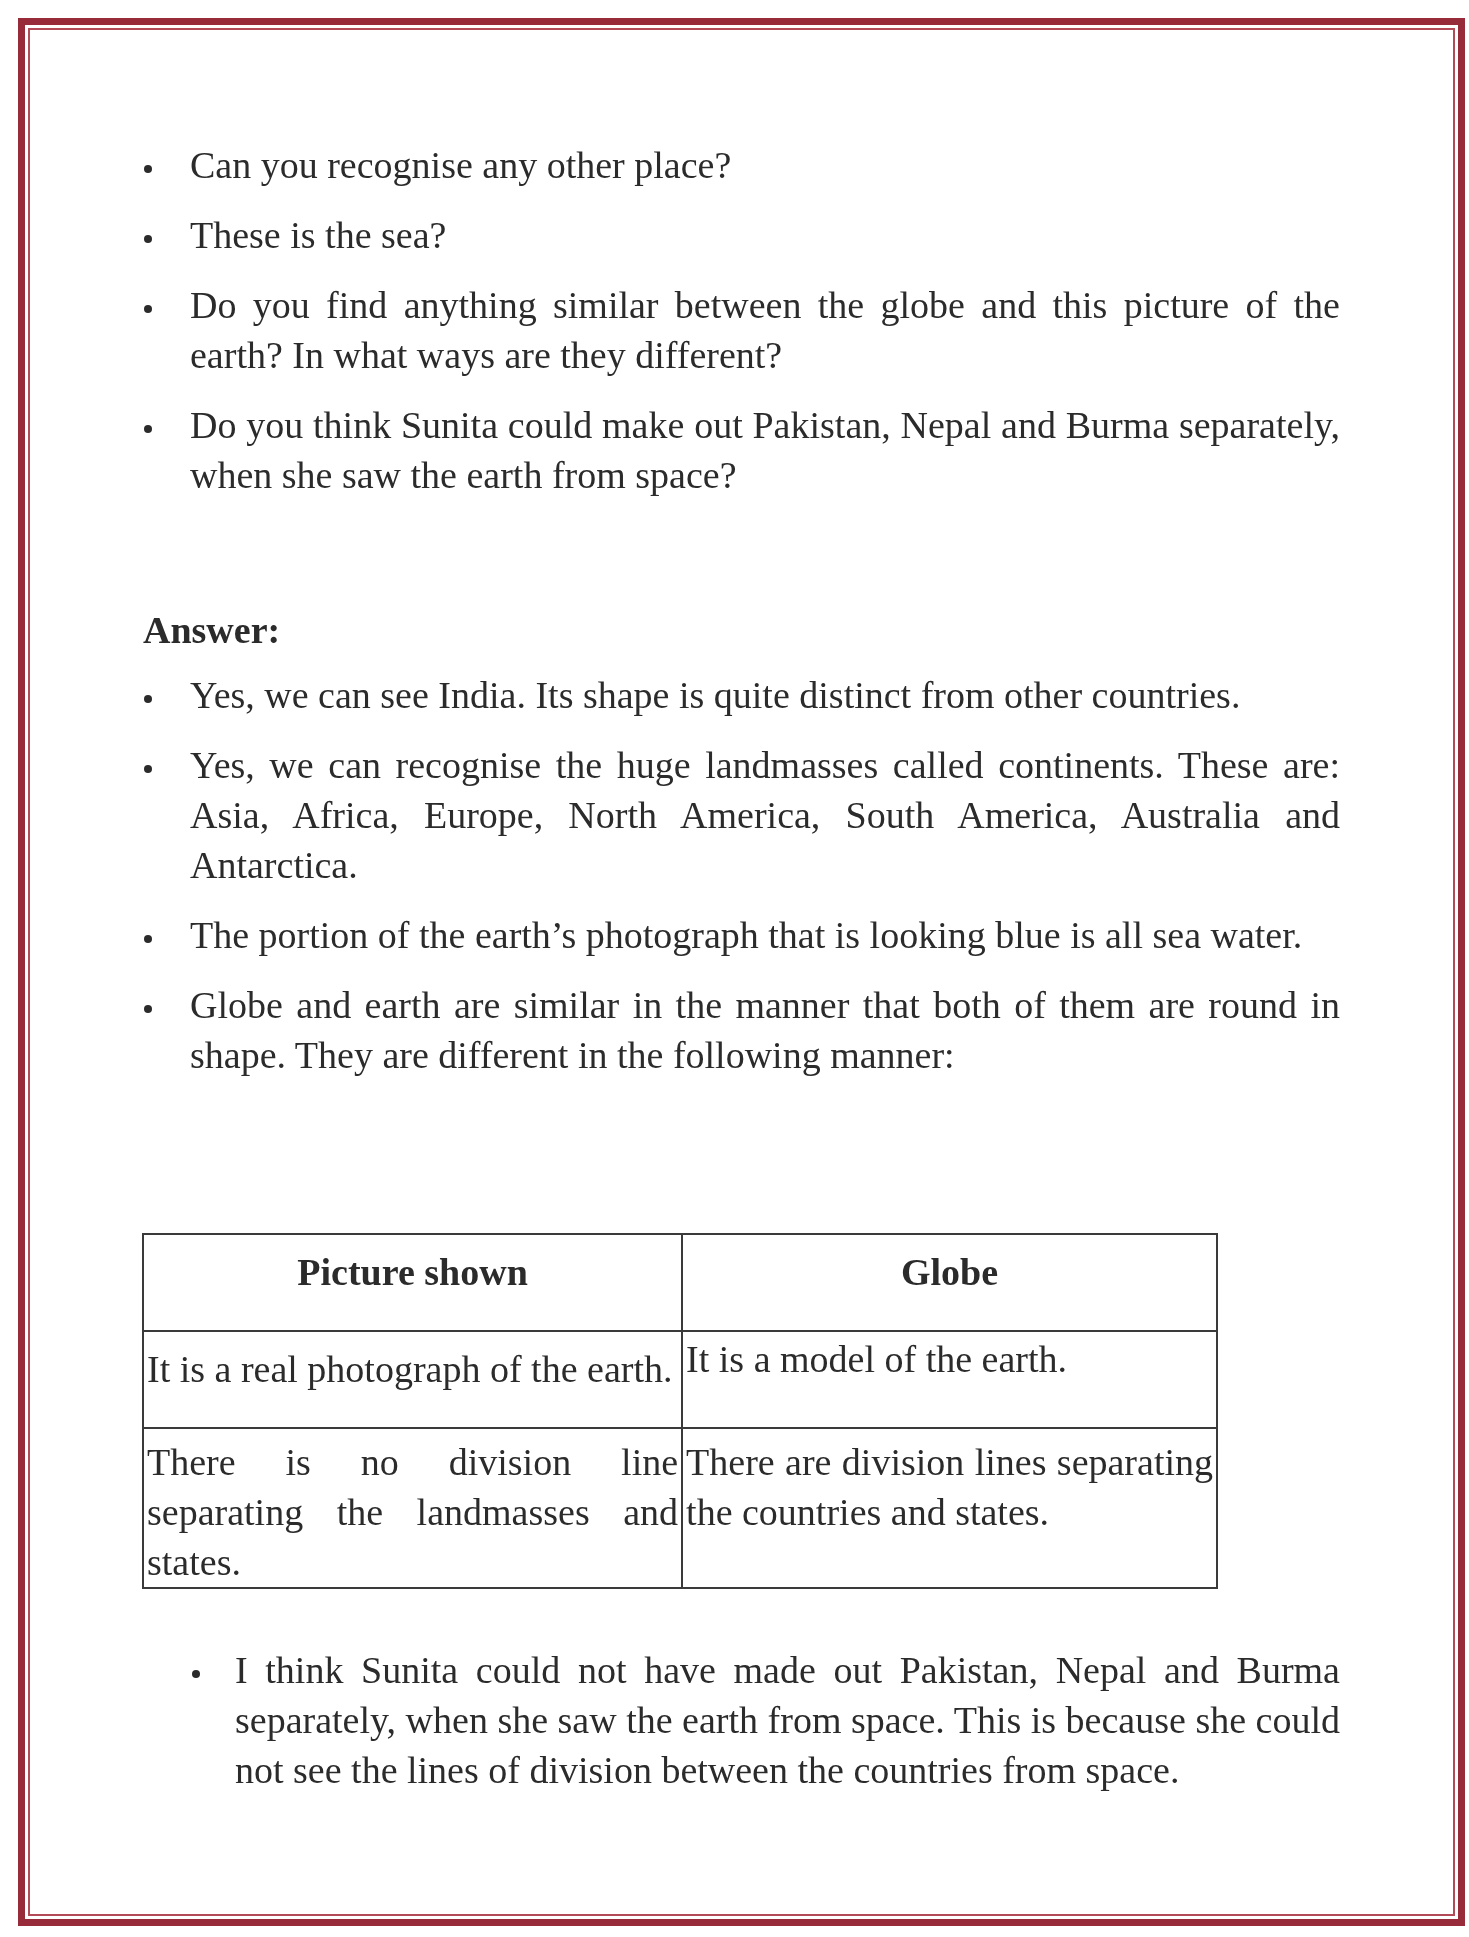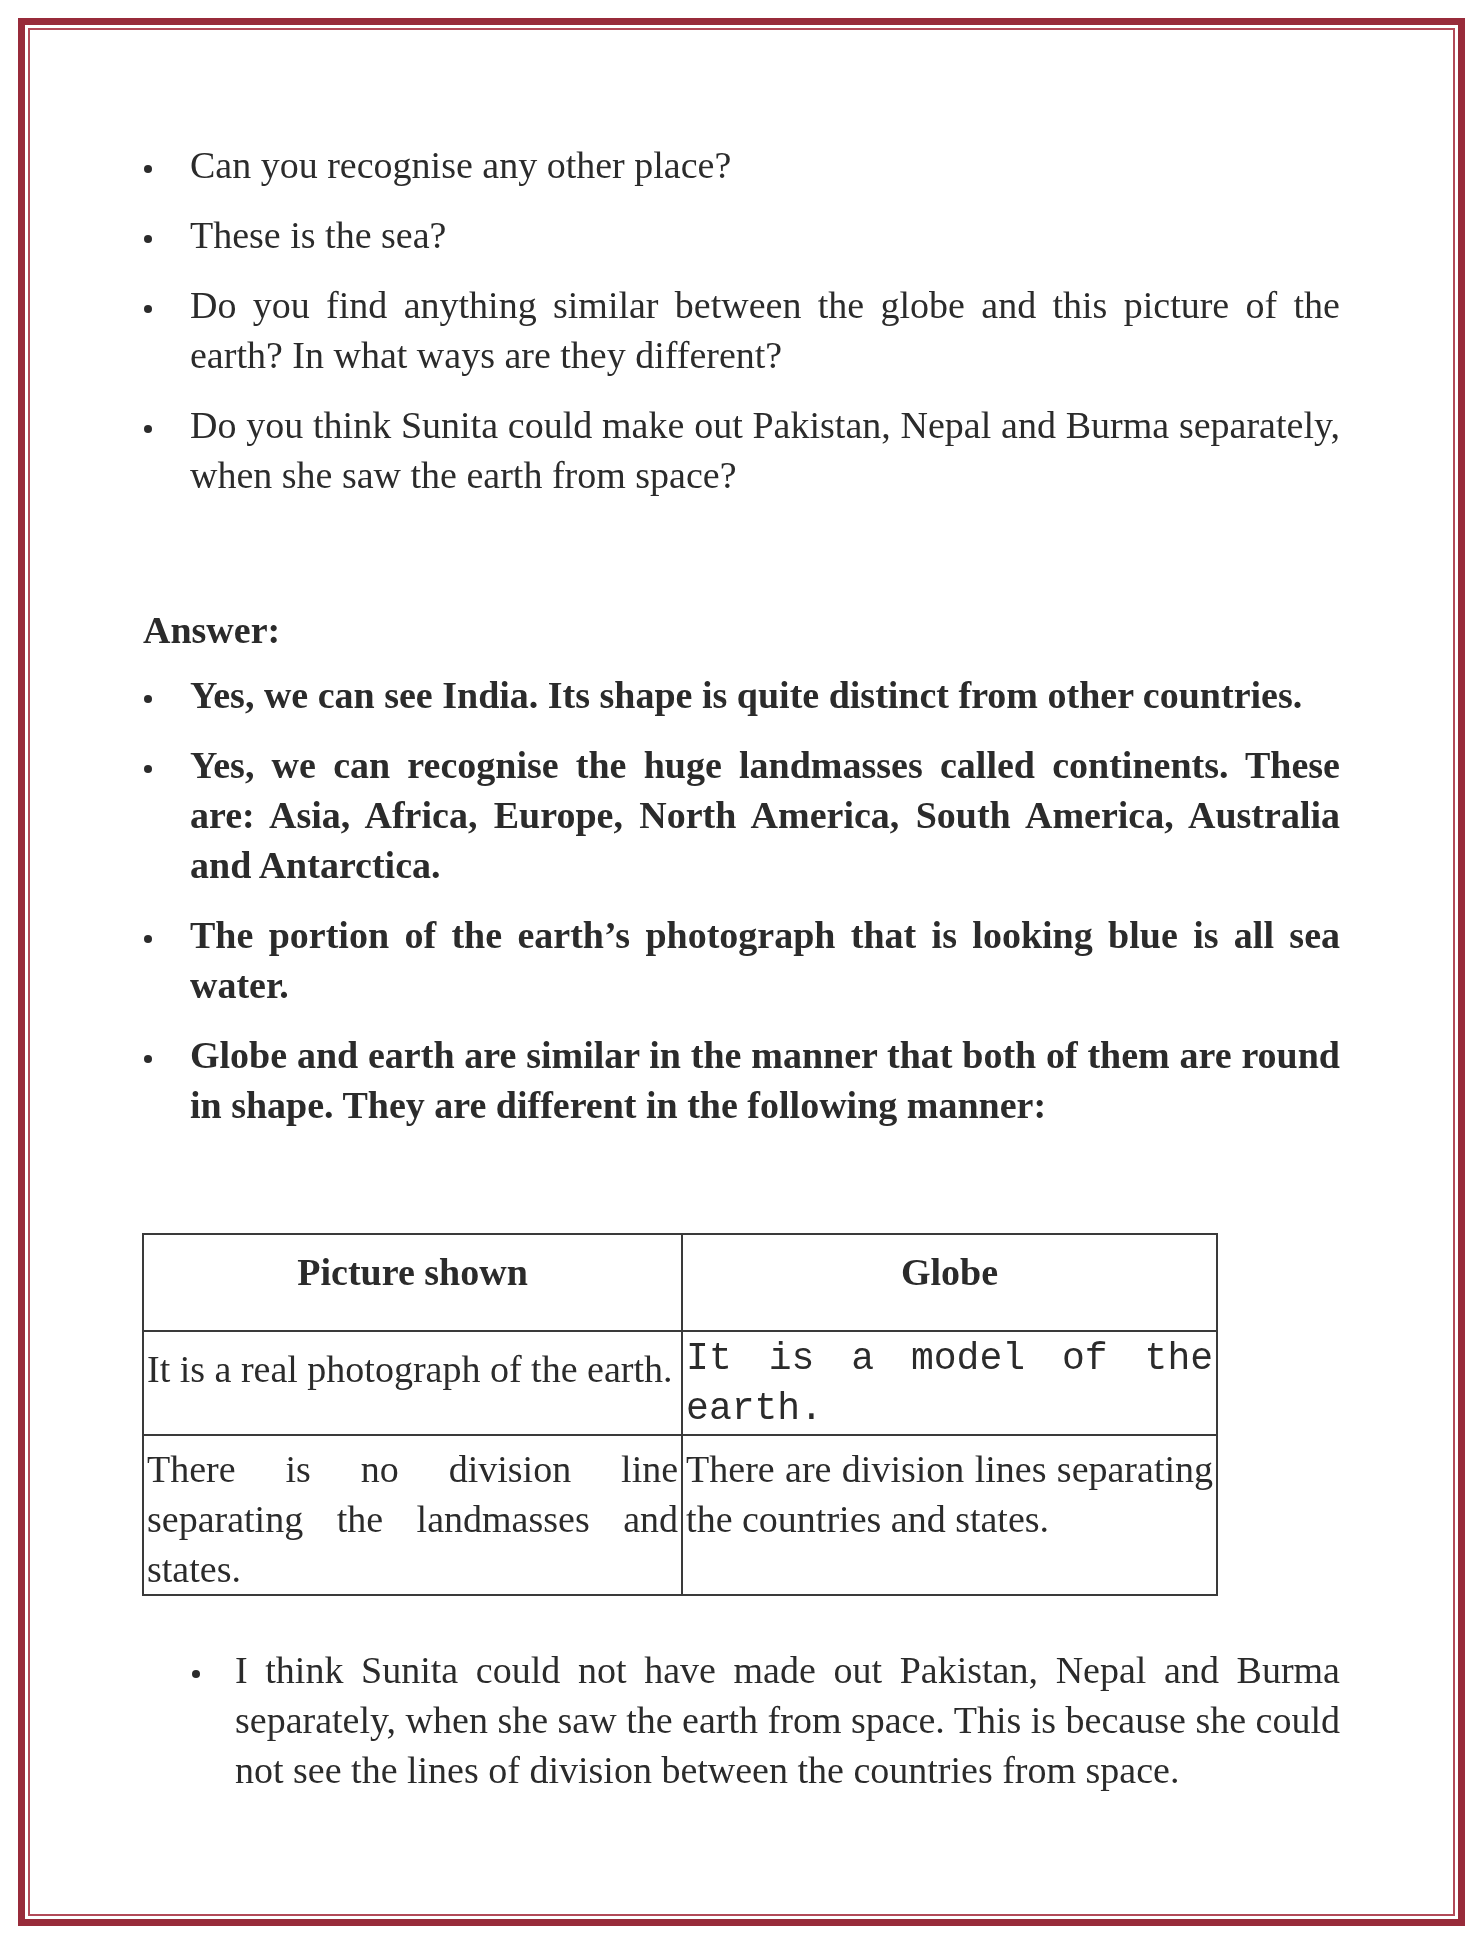--- a/index.html
+++ b/index.html
@@ -44,21 +44,21 @@
     <span>Do you find anything similar between the globe and this picture of the earth? In what ways are they different?</span>
   </li>
   <li class="item" style="margin-top:20px;">
     <span class="bullet" style="left:-46px; top:25px;"></span>
     <span>Do you think Sunita could make out Pakistan, Nepal and Burma separately, when she saw the earth from space?</span>
   </li>
 </ul>
 
 <div class="answer-label">Answer:</div>
 
-<ul class="ul q" style="left:190px; top:670px; width:1150px;font-weight:bold;">
+<ul class="ul q" style="left:190px; top:670px; width:1150px;">
   <li class="item">
     <span class="bullet" style="left:-46px; top:25px;"></span>
     <span>Yes, we can see India. Its shape is quite distinct from other countries.</span>
   </li>
   <li class="item">
     <span class="bullet" style="left:-46px; top:25px;"></span>
     <span>Yes, we can recognise the huge landmasses called continents. These are: Asia, Africa, Europe, North America, South America, Australia and Antarctica.</span>
   </li>
   <li class="item" style="margin-top:3px;">
     <span class="bullet" style="left:-46px; top:25px;"></span>
@@ -75,21 +75,21 @@
       <col style="width:600px">
       <col style="width:598px">
     </colgroup>
   <tbody>
       <tr class="row-h">
     <th>Picture shown</th>
     <th>Globe</th>
   </tr>
   <tr class="row-1">
     <td style="padding-top:12px;">It is a real photograph of the earth.</td>
-    <td style="font-family:Liberation Mono, monospace;">It is a model of the earth.</td>
+    <td style="">It is a model of the earth.</td>
   </tr>
   <tr class="row-2">
     <td style="padding-top:8px;">There is no division line separating the landmasses and states.</td>
     <td style="padding-top:8px;">There are division lines separating the countries and states.</td>
   </tr>
 </tbody>
   </table>
 
 <ul class="ul" style="left:235px; top:1645px; width:1105px;">
   <li class="item">

